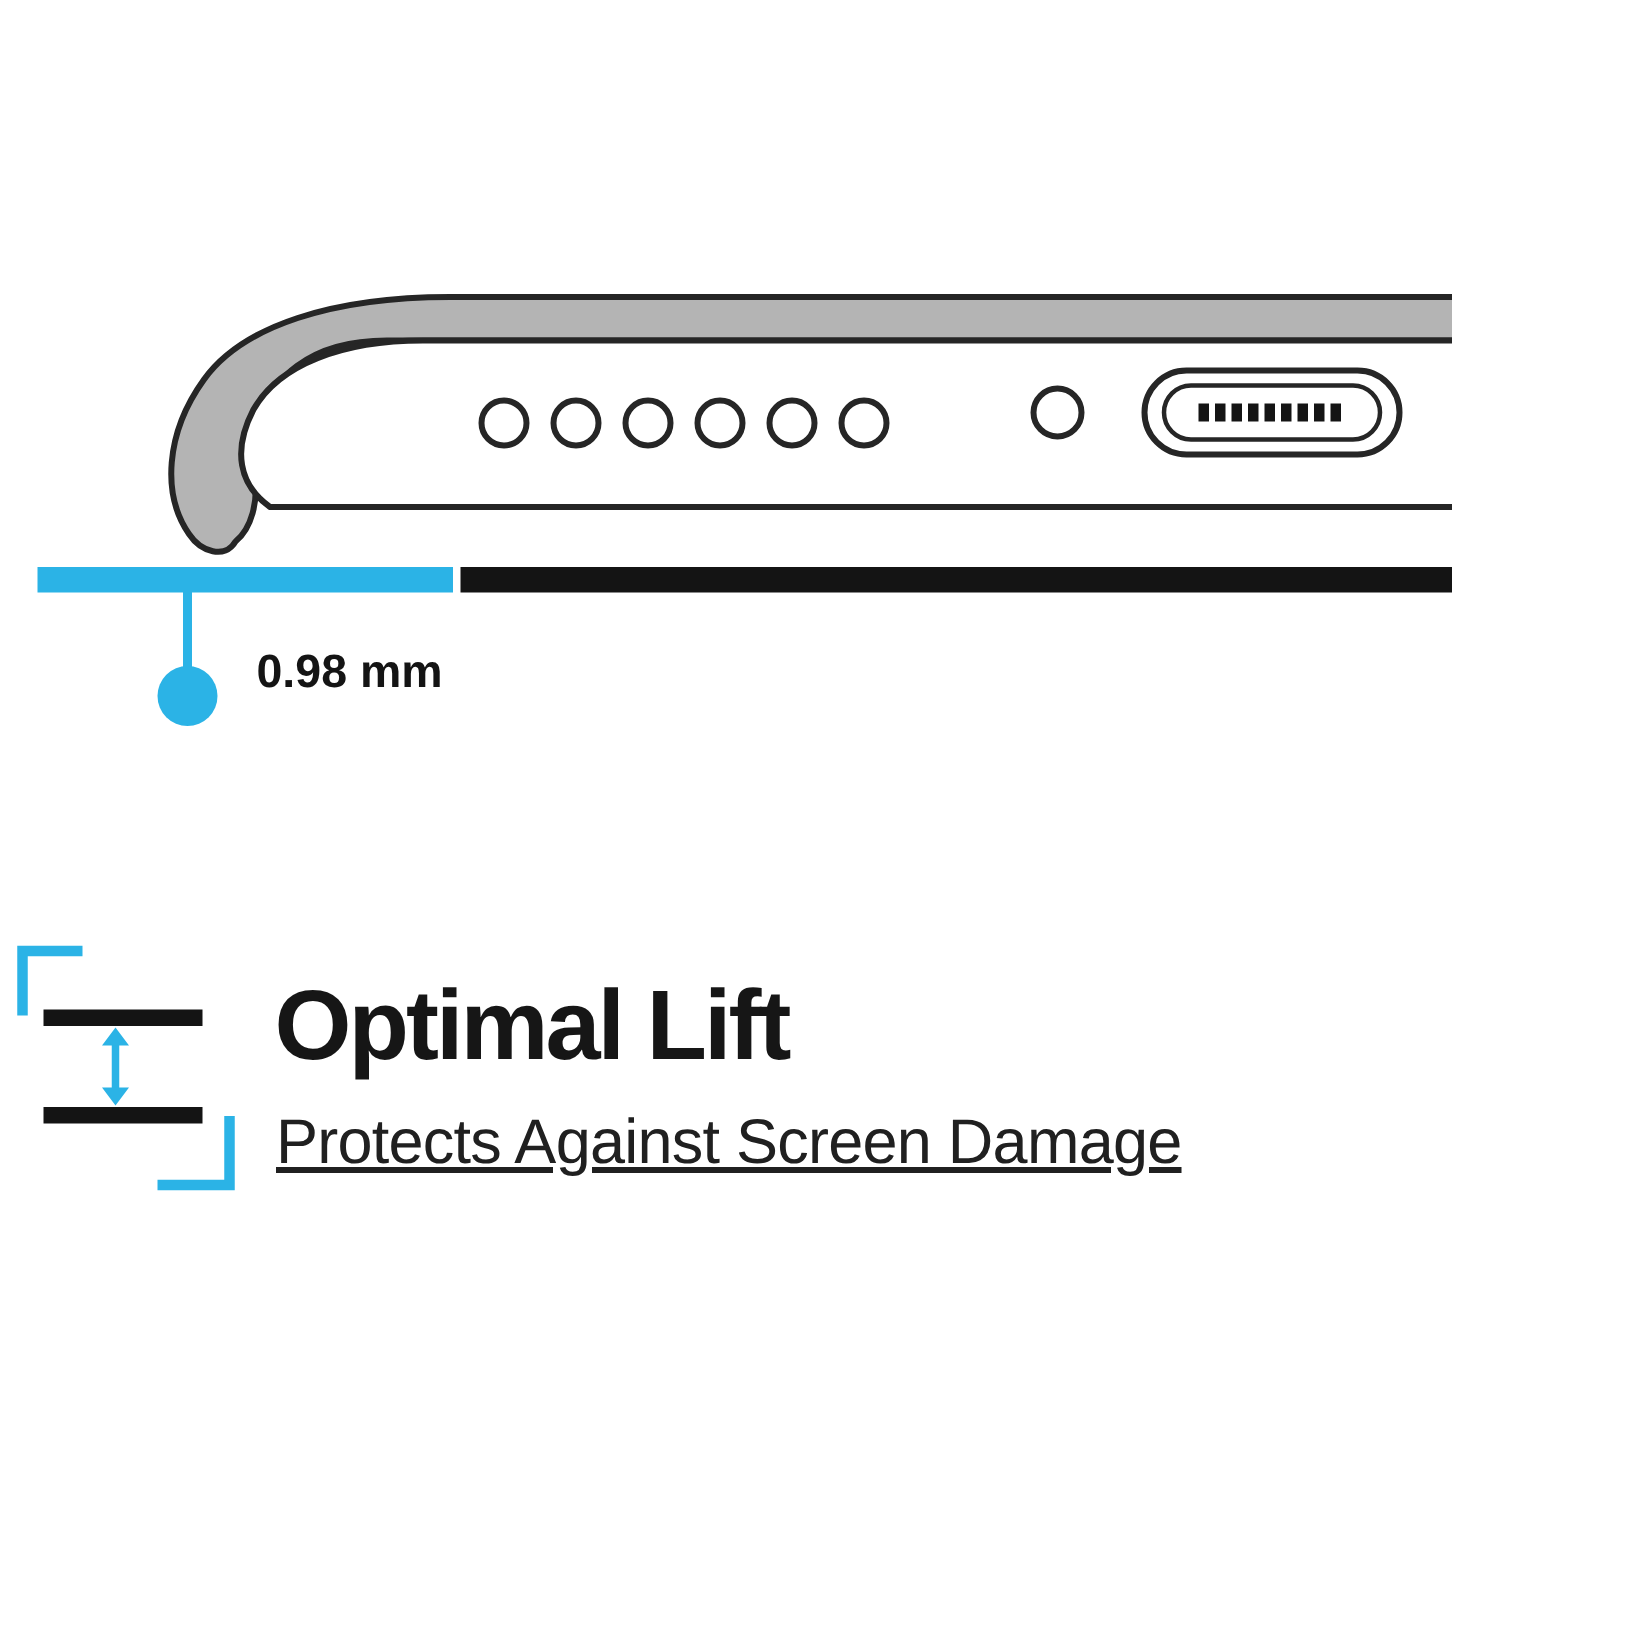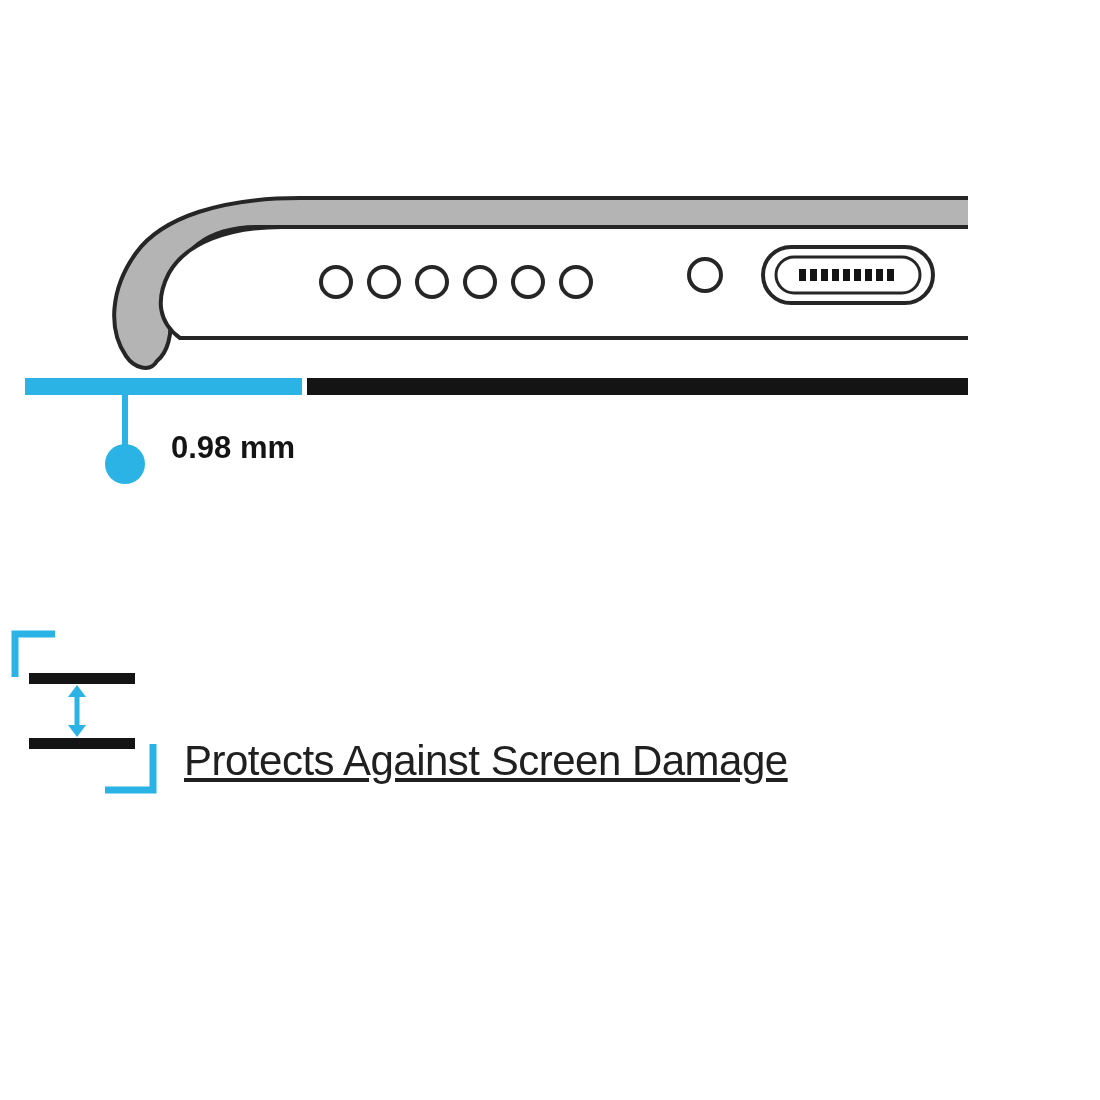--- a/index.html
+++ b/index.html
@@ -99,15 +99,16 @@
     <path d="M 100 163 H 148 V 117" fill="none" stroke="var(--accent)" stroke-width="7"></path>
     <rect x="24" y="46" width="106" height="11" fill="var(--ink)"></rect>
     <rect x="24" y="111" width="106" height="11" fill="var(--ink)"></rect>
     <g fill="var(--accent)">
       <line x1="72" y1="66" x2="72" y2="102" stroke="var(--accent)" stroke-width="5"></line>
       <polygon points="72,58 63,70 81,70"></polygon>
       <polygon points="72,110 63,98 81,98"></polygon>
     </g>
   </svg>
 
+  <h1 class="feature-title">Optimal Lift</h1>
   <p class="feature-subtitle">Protects Against Screen Damage</p>
 
 </div>
 
 </body></html>

